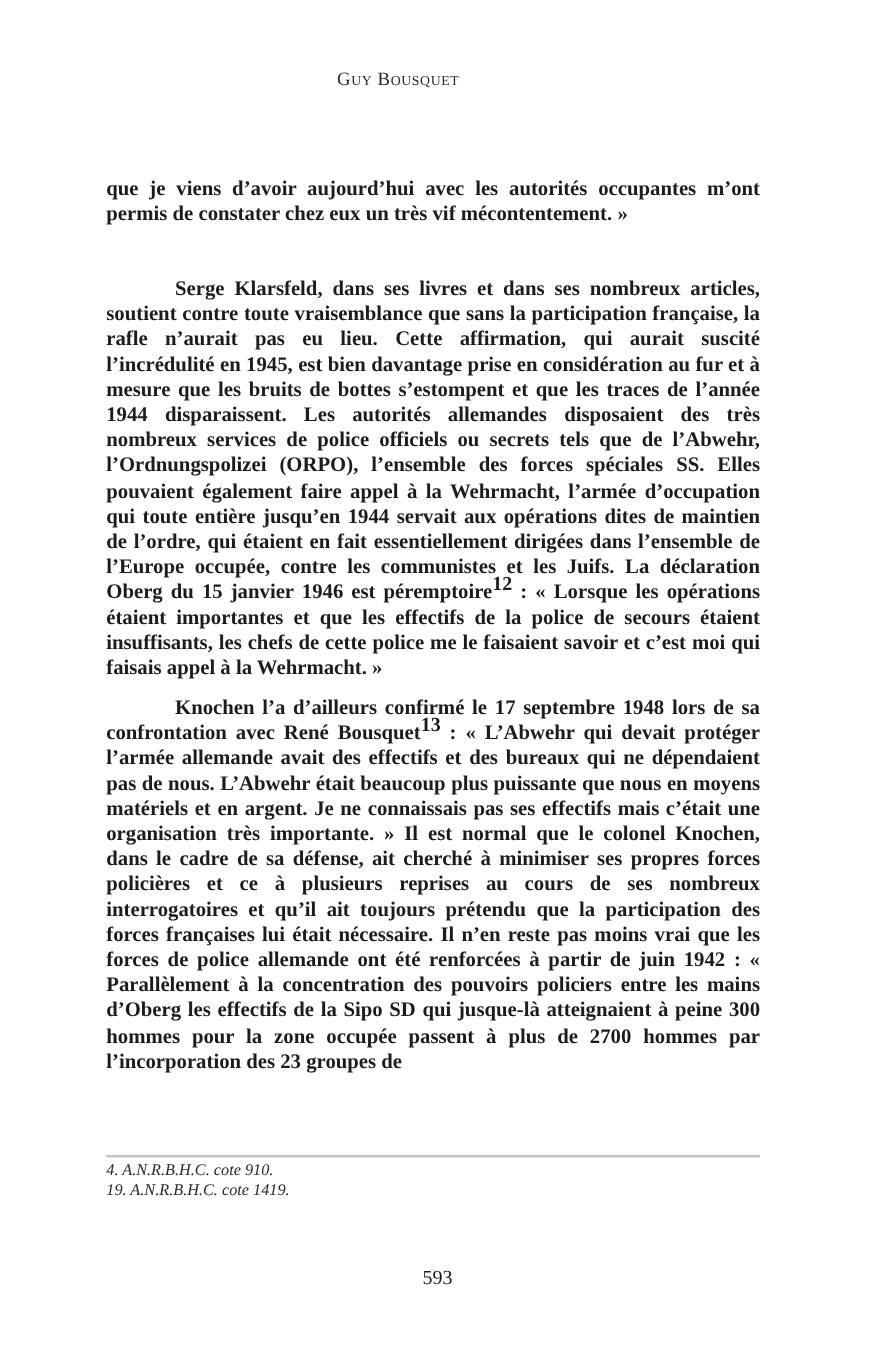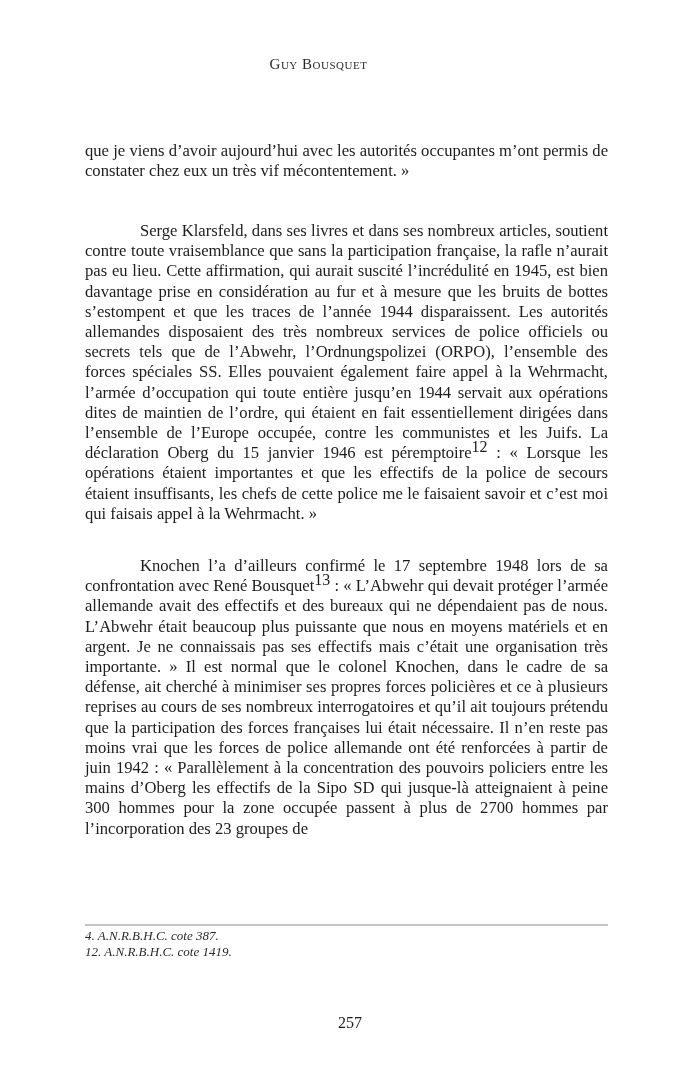--- a/index.html
+++ b/index.html
@@ -11,21 +11,21 @@
     .running-head {
       position: absolute; top: 56px; left: 0; width: 637px;
       text-align: center; font-size: 15px; font-variant: small-caps;
       letter-spacing: 0.5px; color: #2a2a2a;
     }
     .text-block {
       position: absolute; left: 85px; width: 523px;
       font-size: 16.6px; line-height: 20.2px;
       text-align: justify;
     }
-    .text-block p { margin: 0; }
+    .text-block p { margin: 0; font-weight: bold; }
     .p-first { top: 141px; }
     .p-second { top: 221px; }
     .p-third { top: 556px; }
     .indent { text-indent: 55px; }
     sup { font-size: 16px; line-height: 0; vertical-align: 6px; }
     .footnote-rule {
       position: absolute; left: 85px; top: 924px; width: 523px; height: 2px;
       background: #c4c4c4;
     }
     .footnotes {
@@ -51,17 +51,17 @@
   <p class="indent"><span>Serge Klarsfeld, dans ses livres et dans ses nombreux articles, soutient contre toute vraisemblance que sans la participation française, la rafle n’aurait pas eu lieu. Cette affirmation, qui aurait suscité l’incrédulité en 1945, est bien davantage prise en considération au fur et à mesure que les bruits de bottes s’estompent et que les traces de l’année 1944 disparaissent. Les autorités allemandes disposaient des très nombreux services de police officiels ou secrets tels que de l’Abwehr, l’Ordnungspolizei (ORPO), l’ensemble des forces spéciales SS. Elles pouvaient également faire appel à la Wehrmacht, l’armée d’occupation qui toute entière jusqu’en 1944 servait aux opérations dites de maintien de l’ordre, qui étaient en fait essentiellement dirigées dans l’ensemble de l’Europe occupée, contre les communistes et les Juifs. La déclaration Oberg du 15 janvier 1946 est péremptoire</span><sup>12</sup><span> : « Lorsque les opérations étaient importantes et que les effectifs de la police de secours étaient insuffisants, les chefs de cette police me le faisaient savoir et c’est moi qui faisais appel à la Wehrmacht. »</span></p>
 </div>
 
 <div class="text-block p-third">
   <p class="indent"><span>Knochen l’a d’ailleurs confirmé le 17 septembre 1948 lors de sa confrontation avec René Bousquet</span><sup>13</sup><span> : « L’Abwehr qui devait protéger l’armée allemande avait des effectifs et des bureaux qui ne dépendaient pas de nous. L’Abwehr était beaucoup plus puissante que nous en moyens matériels et en argent. Je ne connaissais pas ses effectifs mais c’était une organisation très importante. » Il est normal que le colonel Knochen, dans le cadre de sa défense, ait cherché à minimiser ses propres forces policières et ce à plusieurs reprises au cours de ses nombreux interrogatoires et qu’il ait toujours prétendu que la participation des forces françaises lui était nécessaire. Il n’en reste pas moins vrai que les forces de police allemande ont été renforcées à partir de juin 1942 : « Parallèlement à la concentration des pouvoirs policiers entre les mains d’Oberg les effectifs de la Sipo SD qui jusque-là atteignaient à peine 300 hommes pour la zone occupée passent à plus de 2700 hommes par l’incorporation des 23 groupes de</span></p>
 </div>
 
 <div class="footnote-rule"></div>
 
 <div class="footnotes">
-  <div><span>4.</span> <span>A.N.R.B.H.C. cote 387.</span></div>
-  <div><span>12.</span> <span>A.N.R.B.H.C. cote 1419.</span></div>
+  <div><span>4.</span> <span>A.N.R.B.H.C. cote 910.</span></div>
+  <div><span>19.</span> <span>A.N.R.B.H.C. cote 1419.</span></div>
 </div>
 
-<div class="page-number">257</div>
+<div class="page-number">593</div>
 
 </body></html>

